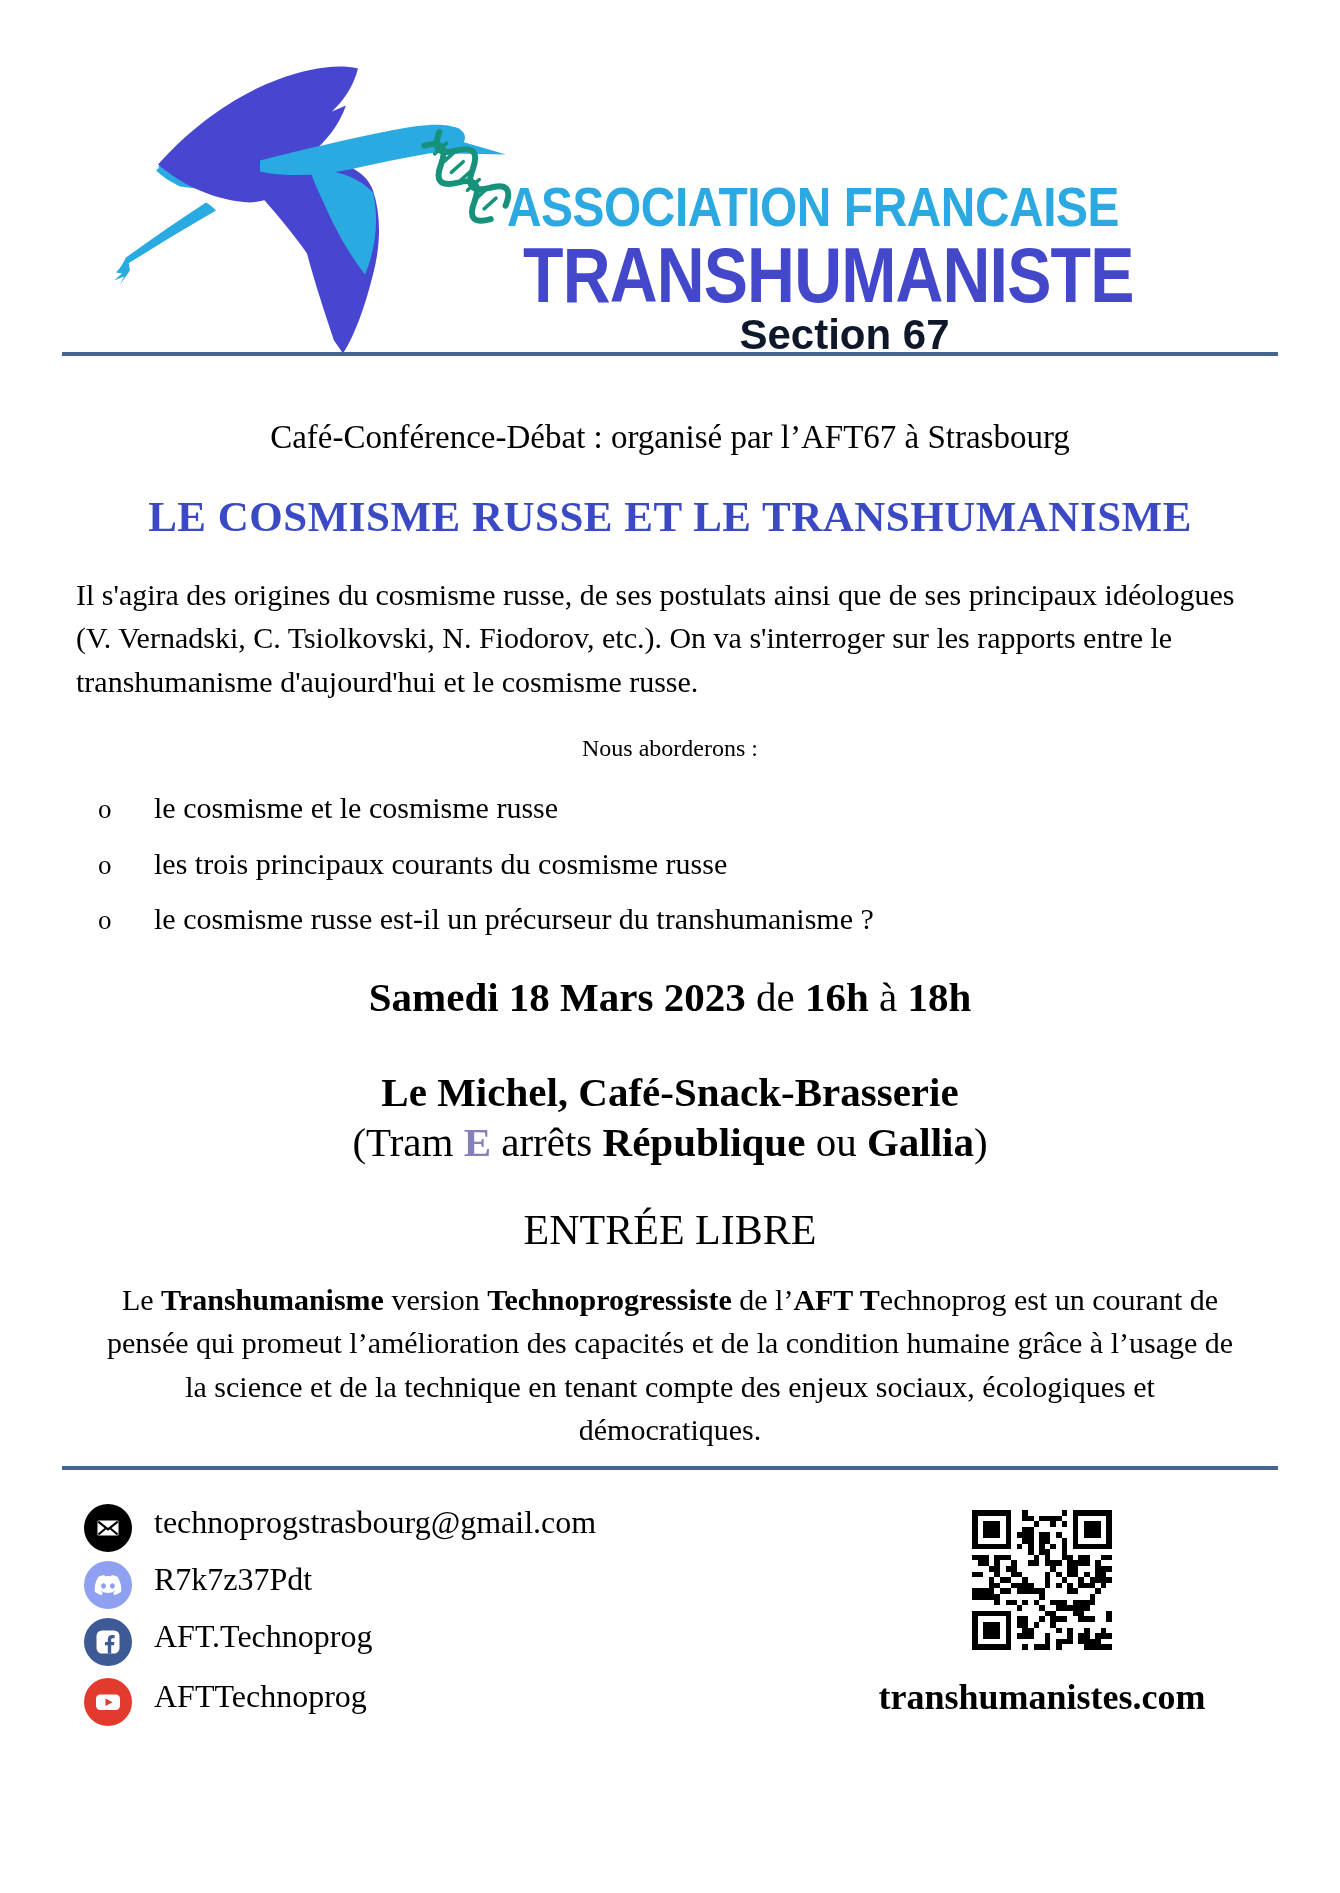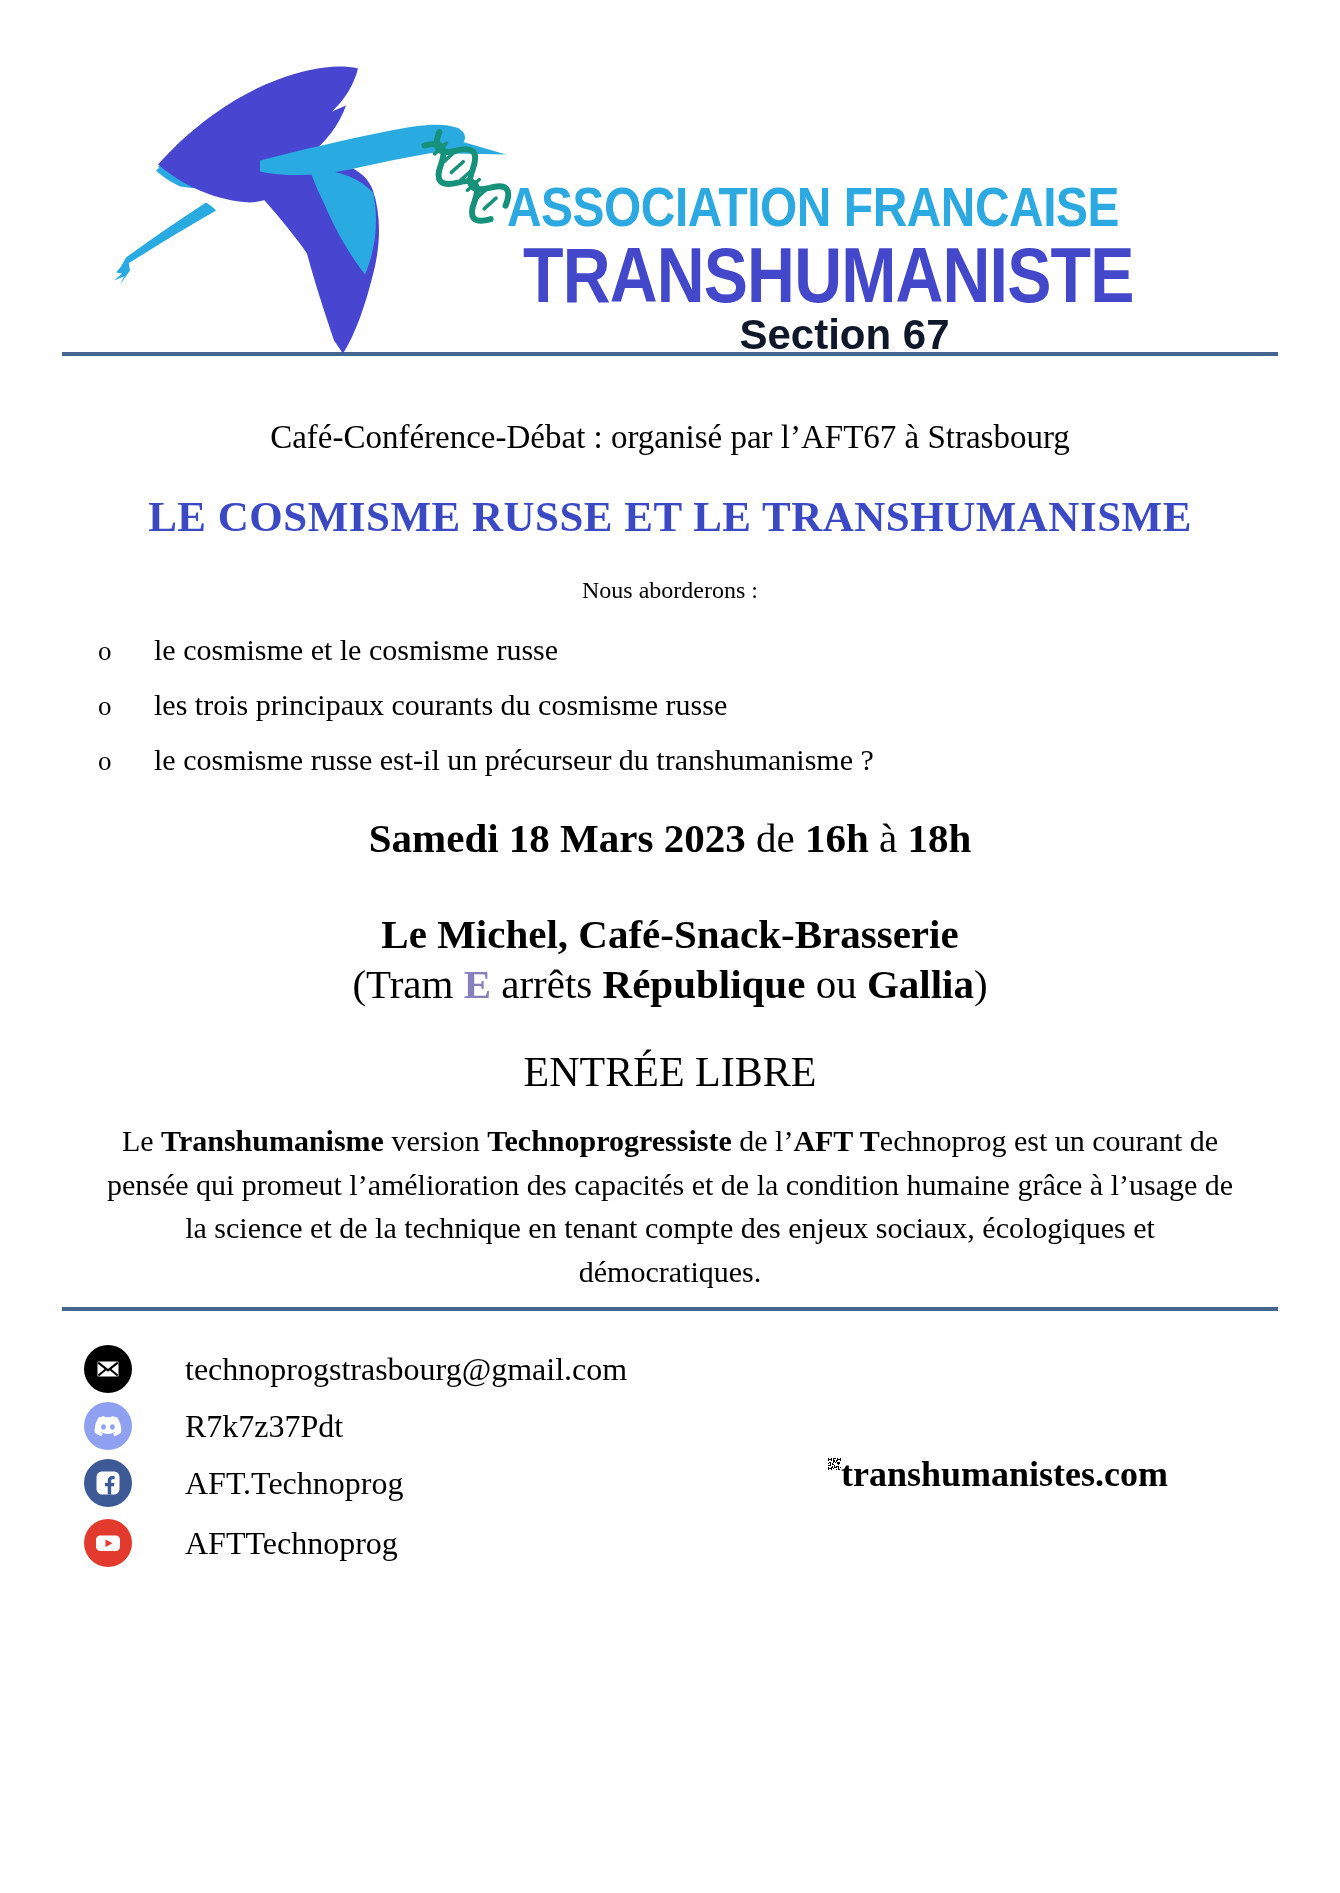--- a/index.html
+++ b/index.html
@@ -46,25 +46,25 @@
   .date-line{margin:34px 8px 0;text-align:center;font-size:41px;line-height:1.25;}
   .venue{margin:44px 0 0;text-align:center;font-size:41px;line-height:1.22;font-weight:bold;}
   .venue .plain{font-weight:normal;}
   .tram-e{color:#8781BB;font-weight:bold;}
   .entry-line{margin:36px 0 0;text-align:center;font-size:42px;line-height:1.3;font-weight:normal;}
   .para2{margin:20px 96px 0;font-size:30px;line-height:1.45;text-align:center;}
   .rule2{margin-top:14px;}
   
   .footer{display:flex;margin-top:34px;padding:0 62px;}
   .contact-col{flex:1;}
-  .contact-row{display:flex;align-items:center;margin:0 0 9px 22px;gap:31px;}
+  .contact-row{display:flex;align-items:flex-start;margin:0 0 9px 22px;}
   .contact-row.last{margin-top:12px;}
   .badge{width:48px;height:48px;flex:0 0 48px;}
   .contact-label{margin-left:22px;font-size:32px;}
-  .qr-col{width:340px;margin-right:110px;display:flex;flex-direction:row;align-items:center;}
+  .qr-col{width:340px;margin-right:66px;display:flex;flex-direction:column;align-items:center;}
   .qr-box{margin-top:6px;width:140px;height:140px;}
   .website{margin-top:26px;font-size:36px;font-weight:bold;}
 </style>
 </head>
 <body>
 
 <div class="page">
 
   <div class="header">
     <svg class="bird-svg" viewBox="0 0 400 305" aria-hidden="true">
@@ -108,20 +108,21 @@
     <div class="logo-line2">TRANSHUMANISTE</div>
     <div class="logo-line3">Section 67</div>
   </div>
 
   <div class="rule"></div>
 
   <div class="kicker">Café-Conférence-Débat : organisé par l’AFT67 à Strasbourg</div>
 
   <div class="main-title">LE COSMISME RUSSE ET LE TRANSHUMANISME</div>
 
+  <p class="para1">Il s'agira des origines du cosmisme russe, de ses postulats ainsi que de ses principaux idéologues (V. Vernadski, C. Tsiolkovski, N. Fiodorov, etc.). On va s'interroger sur les rapports entre le transhumanisme d'aujourd'hui et le cosmisme russe.</p>
 
   <div class="agenda-intro">Nous aborderons :</div>
 
   <div class="agenda">
     <div class="agenda-row">
       <span class="bullet">o</span>
       <span>le cosmisme et le cosmisme russe</span>
     </div>
     <div class="agenda-row">
       <span class="bullet">o</span>

